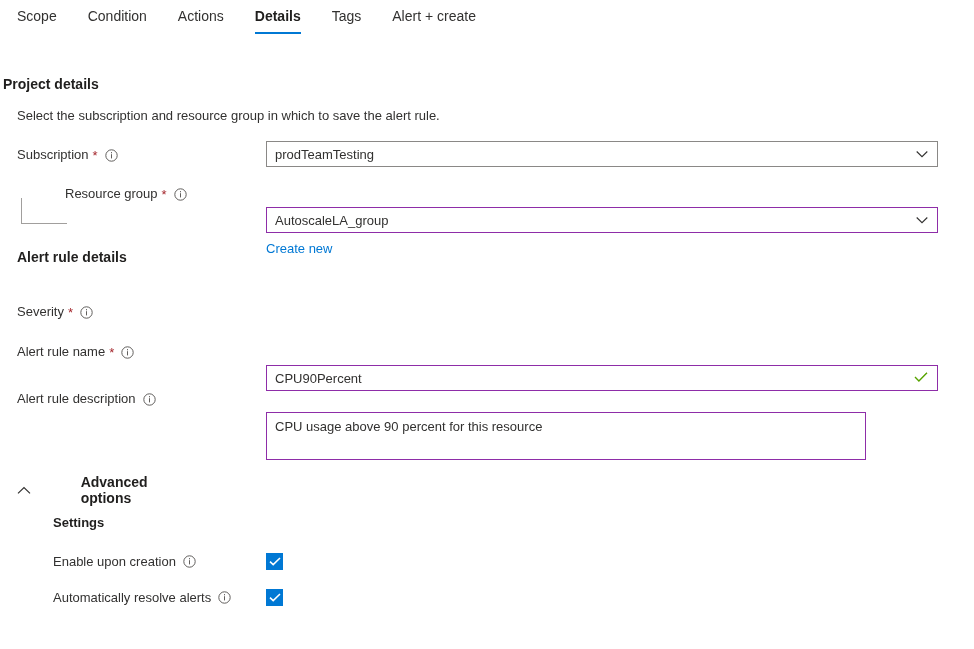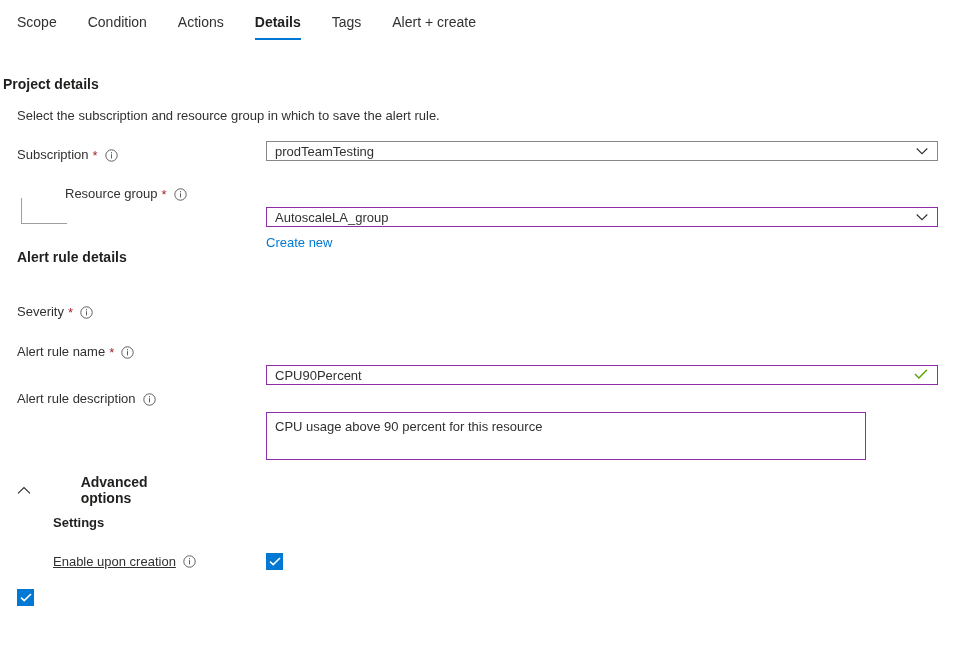--- a/index.html
+++ b/index.html
@@ -13,21 +13,21 @@
     font-family: "Liberation Sans", sans-serif;
     color: #323130;
     font-size: 13px;
     overflow: hidden;
     position: relative;
   }
 
   
   .tabbar {
     display: flex;
-    align-items: center;
+    align-items: flex-end;
     padding: 18px 1px 0 17px;
     height: 34px;
     box-sizing: border-box;
   }
   .tab {
     font-size: 14px;
     color: #323130;
     line-height: 18px;
     padding: 0 0 7px 0;
     margin-right: 31px;
@@ -100,21 +100,21 @@
   .field {
     flex: 0 0 672px;
     width: 672px;
     position: relative;
   }
 
   
   .sel, .txt {
     box-sizing: border-box;
     width: 672px;
-    height: 20px;
+    height: 26px;
     border: 1px solid #8a8886;
     background: #ffffff;
     font-family: "Liberation Sans", sans-serif;
     font-size: 13px;
     color: #323130;
     padding: 0 28px 0 8px;
     display: flex;
     align-items: center;
     position: relative;
   }
@@ -375,39 +375,49 @@
     <span class="adv-chev">
       <svg width="14" height="9" viewBox="0 0 14 9">
         <path d="M1 7.4 L7 1.5 L13 7.4" fill="none" stroke="#323130" stroke-width="1.2"></path>
       </svg>
     </span>
     <span class="adv-title">Advanced options</span>
   </div>
 
   <div class="sub-title" style="position:absolute; left:53px; top:481px;">Settings</div>
 
-  <div class="cbrow" style="position:absolute; left:17px; top:519px;text-decoration:underline;">
+  <div class="cbrow" style="position:absolute; left:17px; top:519px;">
     <div class="cblabel">
       <span>Enable upon creation</span>
       <span class="info-icon">
         <svg width="13" height="13" viewBox="0 0 13 13">
           <circle cx="6.5" cy="6.5" r="5.7" fill="none" stroke="#605e5c" stroke-width="1"></circle>
           <rect x="6" y="5.2" width="1" height="4.2" fill="#605e5c"></rect>
           <rect x="6" y="3.1" width="1" height="1.2" fill="#605e5c"></rect>
         </svg>
       </span>
     </div>
     <div class="checkbox">
       <svg width="12" height="9" viewBox="0 0 12 9">
         <path d="M1 4.6 L4.2 7.6 L11 1" fill="none" stroke="#ffffff" stroke-width="1.5"></path>
       </svg>
     </div>
   </div>
 
   <div class="cbrow" style="position:absolute; left:17px; top:555px;">
+    <div class="cblabel">
+      <span>Automatically resolve alerts</span>
+      <span class="info-icon">
+        <svg width="13" height="13" viewBox="0 0 13 13">
+          <circle cx="6.5" cy="6.5" r="5.7" fill="none" stroke="#605e5c" stroke-width="1"></circle>
+          <rect x="6" y="5.2" width="1" height="4.2" fill="#605e5c"></rect>
+          <rect x="6" y="3.1" width="1" height="1.2" fill="#605e5c"></rect>
+        </svg>
+      </span>
+    </div>
     <div class="checkbox">
       <svg width="12" height="9" viewBox="0 0 12 9">
         <path d="M1 4.6 L4.2 7.6 L11 1" fill="none" stroke="#ffffff" stroke-width="1.5"></path>
       </svg>
     </div>
   </div>
 
 </div>
 
 </body></html>

